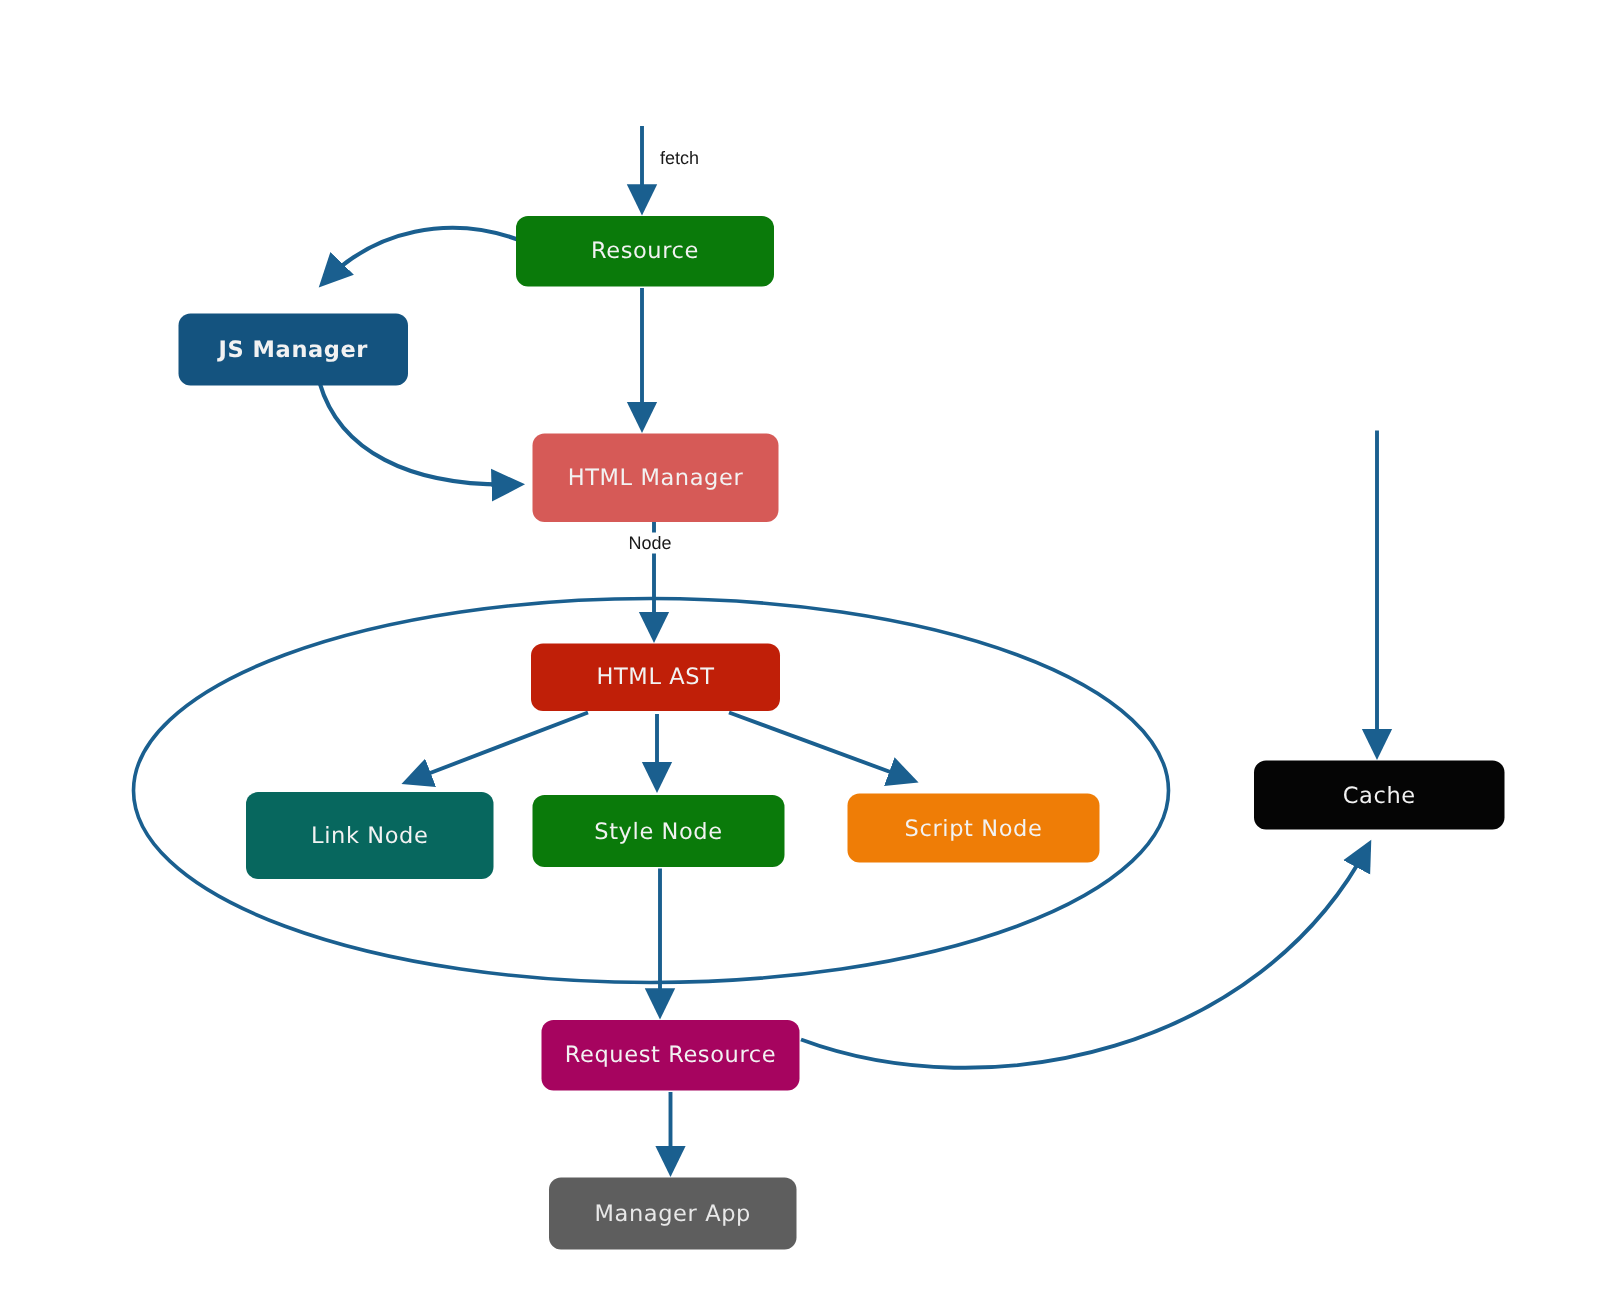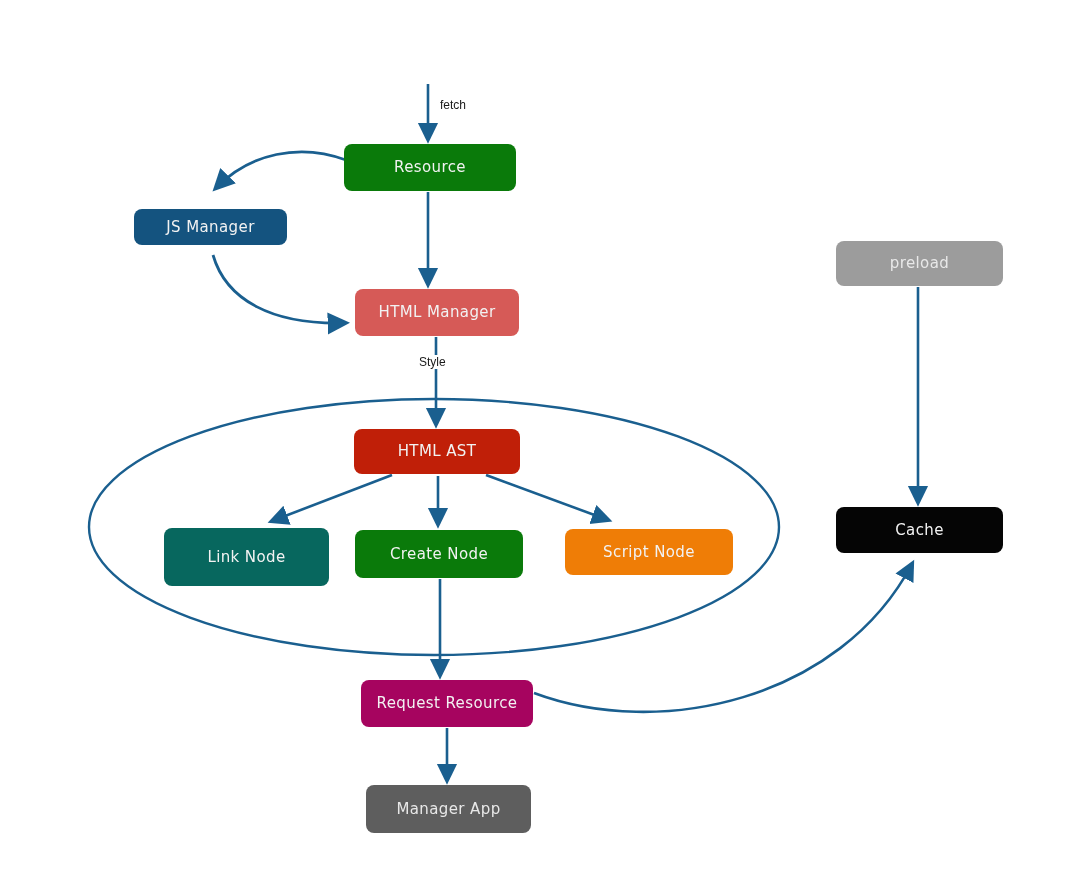--- a/index.html
+++ b/index.html
@@ -94,57 +94,54 @@
     <path d="M 534,693 C 660,740 840,700 912,564" fill="none" stroke="#1a5f8f" stroke-width="2.6" marker-end="url(#arrowhead)"></path>
 
     <path d="M 918,287 L 918,502" fill="none" stroke="#1a5f8f" stroke-width="2.6" marker-end="url(#arrowhead)"></path>
   </svg>
 
 
   <div class="node" style="left:344px; top:144px; width:172px; height:47px; background:#0a7a0a;">
     <span class="node-label">Resource</span>
   </div>
 
-  <div class="node" style="left:134px; top:209px; width:153px; height:36px; background:#14537f;">
+  <div class="node" style="left:119px; top:209px; width:153px; height:48px; background:#14537f;font-weight:bold;">
     <span class="node-label">JS Manager</span>
   </div>
 
-  <div class="node" style="left:355px; top:289px; width:164px; height:47px; background:#d65a57;">
+  <div class="node" style="left:355px; top:289px; width:164px; height:59px; background:#d65a57;">
     <span class="node-label">HTML Manager</span>
   </div>
 
   <div class="node" style="left:354px; top:429px; width:166px; height:45px; background:#c01f08;justify-content:center;">
     <span class="node-label">HTML AST</span>
   </div>
 
   <div class="node" style="left:164px; top:528px; width:165px; height:58px; background:#07675e;">
     <span class="node-label">Link Node</span>
   </div>
 
   <div class="node" style="left:355px; top:530px; width:168px; height:48px; background:#0a7a0a;">
-    <span class="node-label">Create Node</span>
+    <span class="node-label">Style Node</span>
   </div>
 
   <div class="node" style="left:565px; top:529px; width:168px; height:46px; background:#ef7d06;">
     <span class="node-label">Script Node</span>
   </div>
 
   <div class="node" style="left:361px; top:680px; width:172px; height:47px; background:#a6045f;">
     <span class="node-label">Request Resource</span>
   </div>
 
   <div class="node" style="left:366px; top:785px; width:165px; height:48px; background:#5e5e5e; color:#e8e8e8;">
     <span class="node-label">Manager App</span>
   </div>
 
-  <div class="node" style="left:836px; top:241px; width:167px; height:45px; background:#9c9c9c; color:#e8e8e8;">
-    <span class="node-label">preload</span>
-  </div>
 
   <div class="node" style="left:836px; top:507px; width:167px; height:46px; background:#050505;">
     <span class="node-label">Cache</span>
   </div>
 
   <div class="edge-label" style="left:412px; top:98px;margin-left:25px;">fetch</div>
 
-  <div class="edge-label" style="left:416px; top:355px;">Style</div>
+  <div class="edge-label" style="left:416px; top:355px;">Node</div>
 
 </div>
 
 </body></html>

